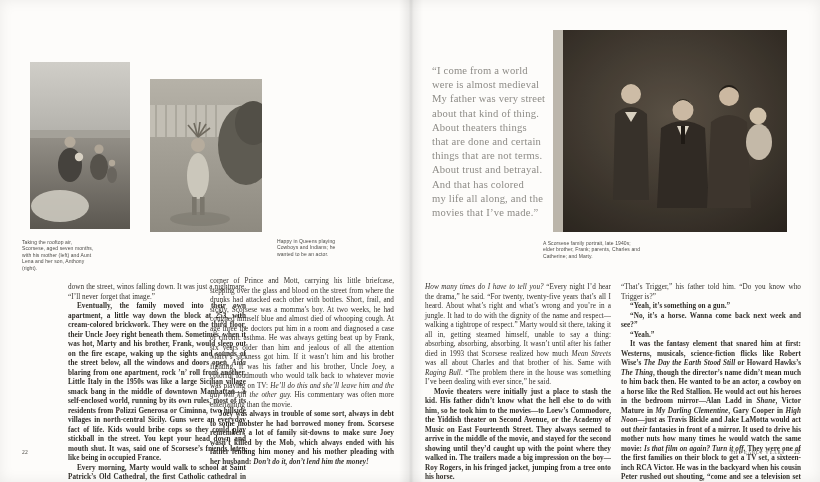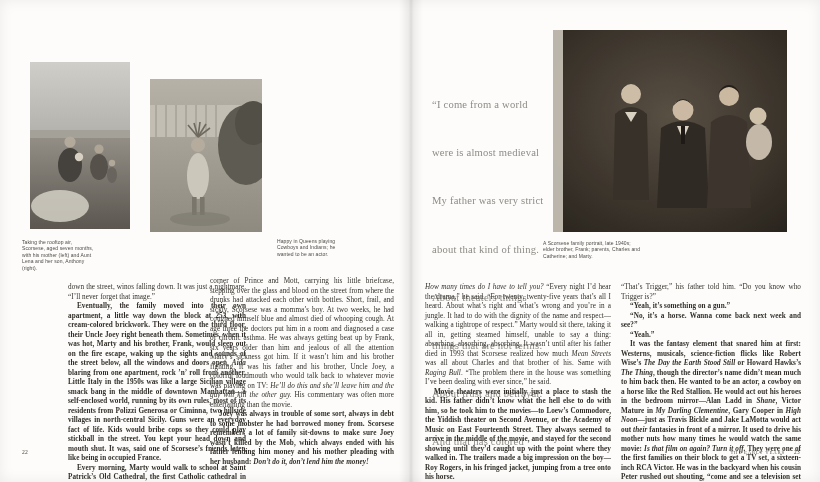--- a/index.html
+++ b/index.html
@@ -19,21 +19,21 @@
   .col{
     position:absolute;text-align:justify;color:#322f2a;
     font-size:7.2px;line-height:9.5px;letter-spacing:0.05px;
   }
   .col p{margin:0;}
   .col p + p{text-indent:9px;font-weight:bold;}
   .pull-quote{
     position:absolute;left:432px;top:64px;width:122px;
     font-size:10.6px;line-height:14.2px;color:#8d8b86;letter-spacing:0.2px;
   }
-  .pull-quote div{white-space:nowrap;margin-top:34px;}
+  .pull-quote div{white-space:nowrap;}
   .folio{
     position:absolute;font-size:5.6px;color:#45423d;letter-spacing:0.3px;
   }
   .footer-right{
     position:absolute;right:20px;top:449px;font-size:5.2px;color:#45423d;
     letter-spacing:0.4px;text-align:right;
   }
   .footer-right .chapter{font-variant:small-caps;letter-spacing:0.8px;margin-right:9px;font-size:4.8px;color:#5a5751;}
 </style>
 </head>
@@ -121,23 +121,24 @@
       </div>
 
     <div class="folio" style="left:22px;top:449px;">22</div>
   </section>
 
   <section>
 
     <div class="pull-quote">
         <div>“I come from a world</div>
         <div>were is almost medieval</div>
-        <div>My father was very strict</div>
+        <div>My father was very street</div>
         <div>about that kind of thing.</div>
         <div>About theaters things</div>
+        <div>that are done and certain</div>
         <div>things that are not terms.</div>
         <div>About trust and betrayal.</div>
         <div>And that has colored</div>
         <div>my life all along, and the</div>
         <div>movies that I’ve made.”</div>
       </div>
 
     <figure class="photo" style="left:553px;top:30px;">
       <svg width="234" height="202" viewBox="0 0 234 202">
         <defs>

